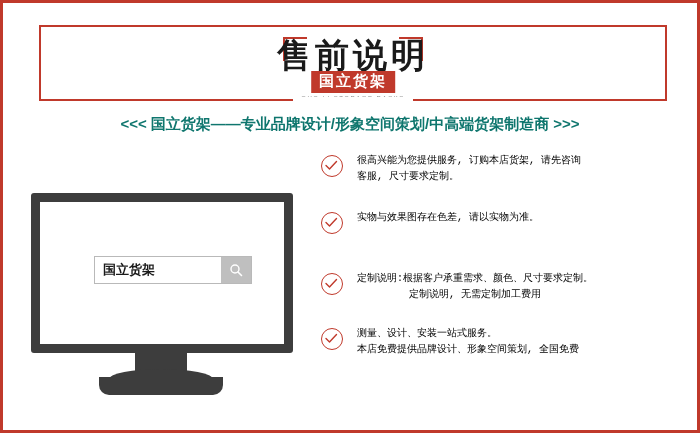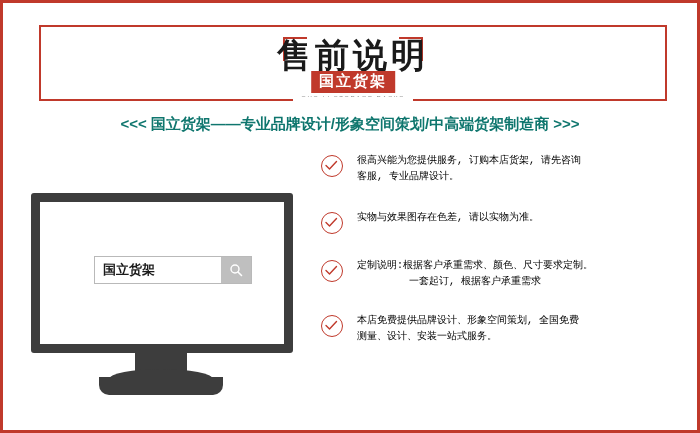--- a/index.html
+++ b/index.html
@@ -205,21 +205,21 @@
     left: 3px;
     top: 4px;
   }
   .point-text {
     font-size: 10px;
     line-height: 1.55;
     color: #000000;
     font-family: Liberation Mono, monospace;
   }
   .p1 { margin-bottom: 26px; }
-  .p2 { margin-bottom: 24px; }
+  .p2 { margin-bottom: 37px; }
   .p3 { margin-bottom: 24px; text-align: center; }
 </style>
 </head>
 <body>
 
 <div class="page">
 
   <div class="banner">
     <div class="brk tl"></div>
     <div class="brk tr"></div>
@@ -252,21 +252,21 @@
   <div class="points">
 
     <div class="point p1">
       <div class="check">
         <svg width="13" height="11" viewBox="0 0 13 11">
           <polyline points="1,5.5 4.5,9 11.5,1.5" fill="none" stroke="#c0392b" stroke-width="1.4" stroke-linecap="round" stroke-linejoin="round"></polyline>
         </svg>
       </div>
       <div class="point-text">
         <div>很高兴能为您提供服务, 订购本店货架, 请先咨询</div>
-        <div>客服, 专业品牌设计。</div>
+        <div>客服, 尺寸要求定制。</div>
       </div>
     </div>
 
     <div class="point p2">
       <div class="check">
         <svg width="13" height="11" viewBox="0 0 13 11">
           <polyline points="1,5.5 4.5,9 11.5,1.5" fill="none" stroke="#c0392b" stroke-width="1.4" stroke-linecap="round" stroke-linejoin="round"></polyline>
         </svg>
       </div>
       <div class="point-text">
@@ -275,30 +275,30 @@
     </div>
 
     <div class="point p3">
       <div class="check">
         <svg width="13" height="11" viewBox="0 0 13 11">
           <polyline points="1,5.5 4.5,9 11.5,1.5" fill="none" stroke="#c0392b" stroke-width="1.4" stroke-linecap="round" stroke-linejoin="round"></polyline>
         </svg>
       </div>
       <div class="point-text">
         <div>定制说明:根据客户承重需求、颜色、尺寸要求定制。</div>
-        <div>一套起订, 根据客户承重需求</div>
+        <div>定制说明, 无需定制加工费用</div>
       </div>
     </div>
 
     <div class="point p4">
       <div class="check">
         <svg width="13" height="11" viewBox="0 0 13 11">
           <polyline points="1,5.5 4.5,9 11.5,1.5" fill="none" stroke="#c0392b" stroke-width="1.4" stroke-linecap="round" stroke-linejoin="round"></polyline>
         </svg>
       </div>
       <div class="point-text">
+        <div>测量、设计、安装一站式服务。</div>
         <div>本店免费提供品牌设计、形象空间策划, 全国免费</div>
-        <div>测量、设计、安装一站式服务。</div>
       </div>
     </div>
 
   </div>
 </div>
 
 </body></html>

